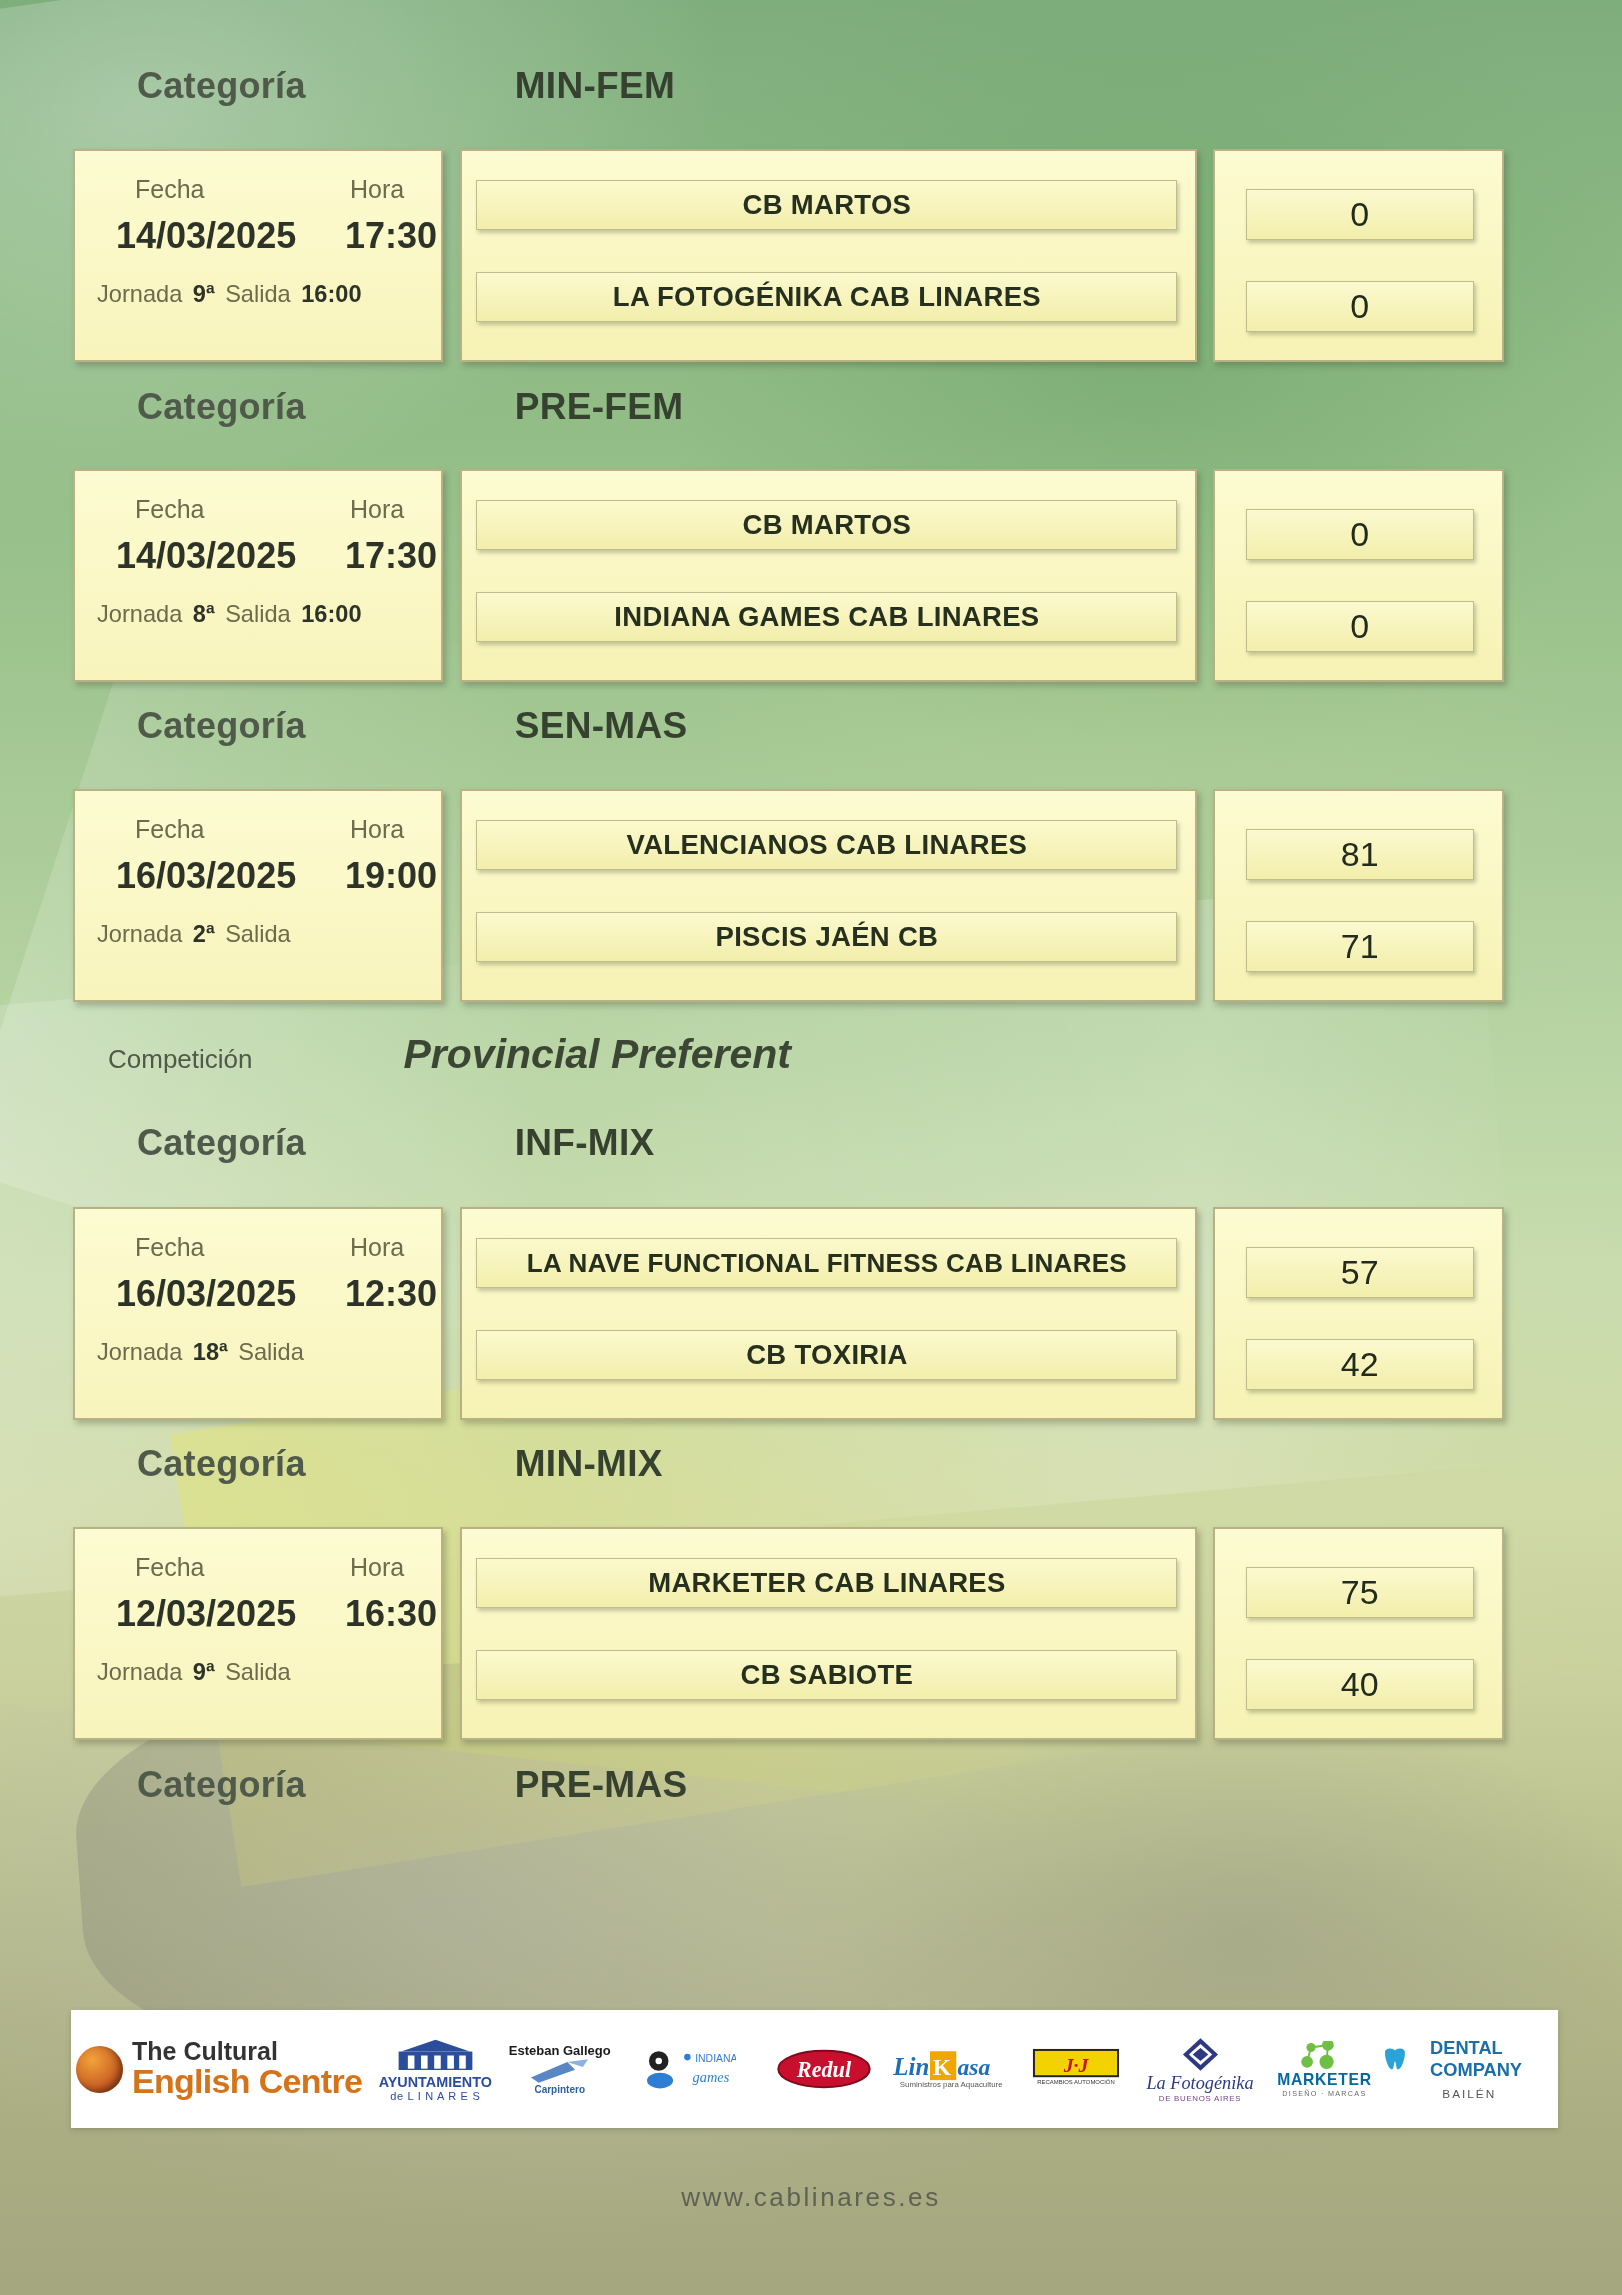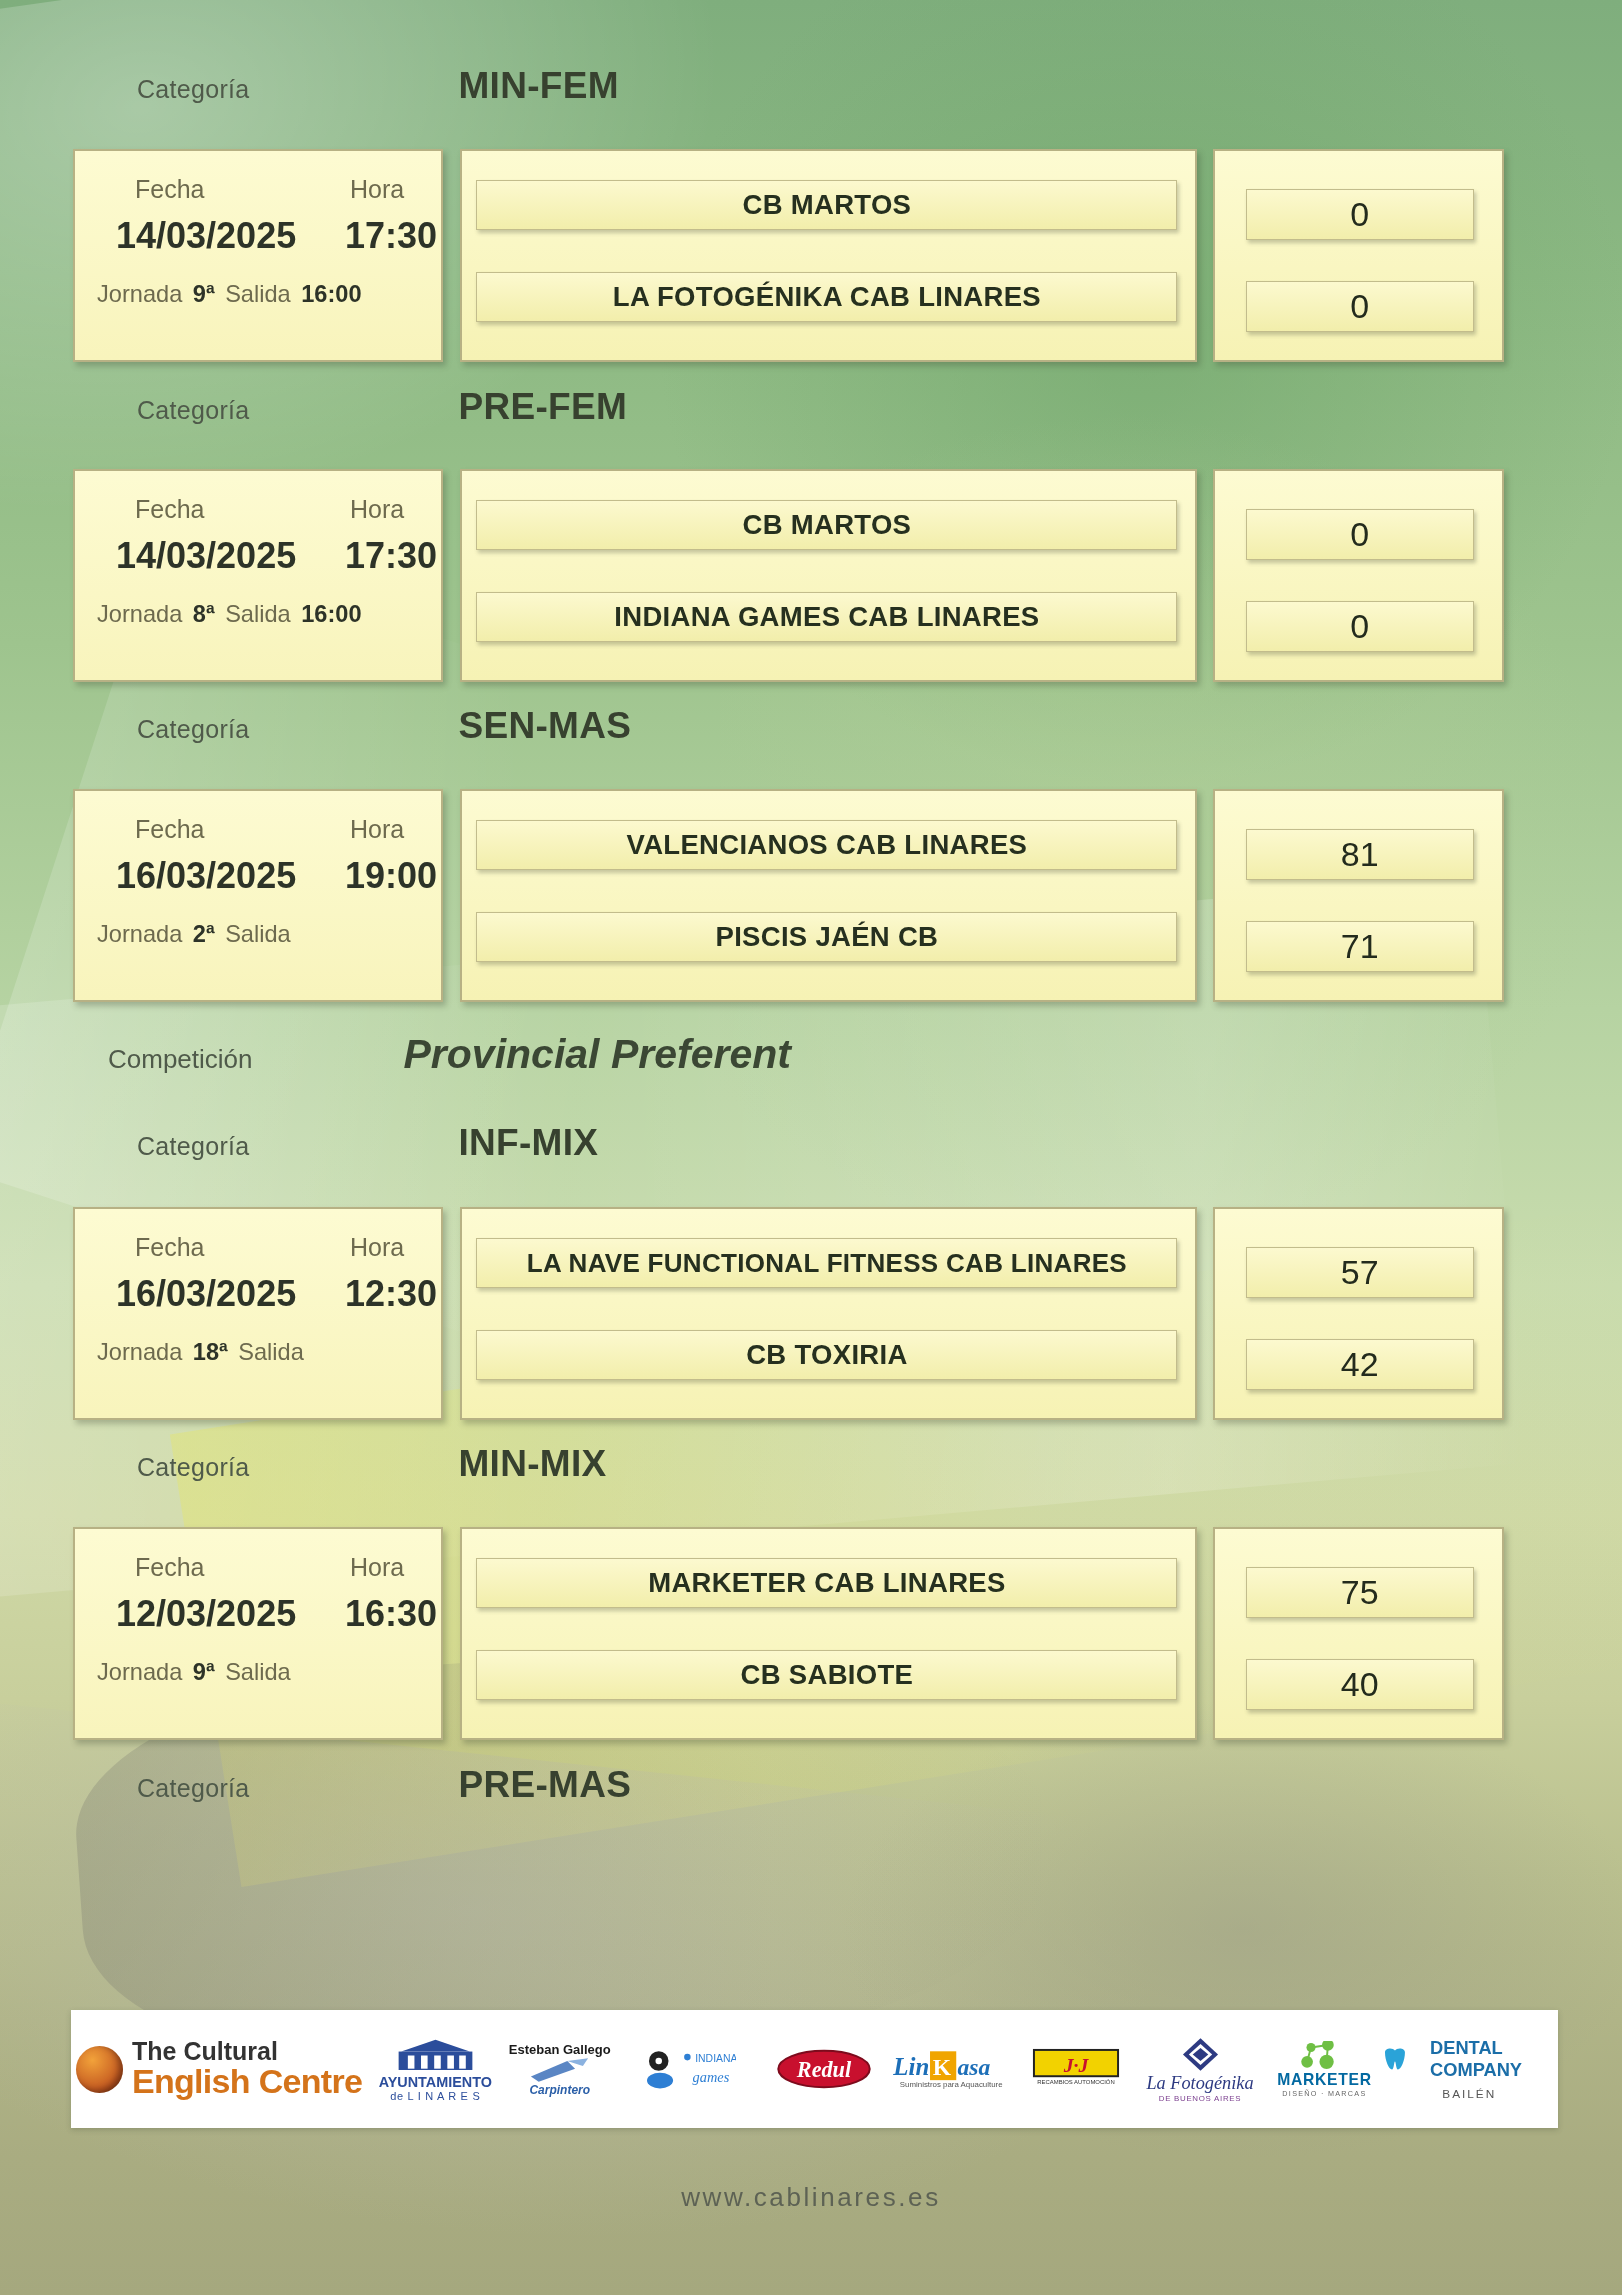--- a/index.html
+++ b/index.html
@@ -94,23 +94,23 @@
   }
 
   
   .head-row {
     position: absolute;
     display: flex;
     align-items: baseline;
   }
   .head-label {
     color: #4f5a4a;
-    font-size: 25px;
+    font-size: 36px;
     letter-spacing: 0.3px;
-    font-weight: 400;
+    font-weight: 700;
   }
   .head-value {
     color: #37412f;
     font-size: 37px;
     font-weight: bold;
     letter-spacing: 0.3px;
   }
   .comp-label {
     color: #4f5a4a;
     font-size: 26px;
@@ -489,21 +489,21 @@
       <div style="font-size:14.4px; color:#2b4d9b; font-weight:bold;">AYUNTAMIENTO</div>
       <div style="font-size:11px; color:#2b4d9b; letter-spacing:0.7px;">de  L I N A R E S</div>
     </div>
 
     <div class="sp-item" style="width:124px;">
       <div style="font-size:13px; color:#1a1a1a; font-weight:bold;">Esteban Gallego</div>
       <svg width="63" height="26" viewBox="0 0 96 40">
         <path d="M4 30 L60 6 L72 18 L16 38 Z" fill="#5a86c4"></path>
         <path d="M60 6 L92 2 L84 14 Z" fill="#8bb2e0"></path>
       </svg>
-      <div style="font-size:12px; color:#2b5fa8; font-weight:bold;font-style:italic;">Carpintero</div>
+      <div style="font-size:10px; color:#2b5fa8; font-weight:bold;">Carpintero</div>
     </div>
 
     <div class="sp-item" style="width:164px;">
       <svg width="92" height="43" viewBox="0 0 140 66">
         <circle cx="22" cy="20" r="15" fill="#222"></circle>
         <circle cx="22" cy="20" r="5" fill="#fff"></circle>
         <ellipse cx="24" cy="50" rx="20" ry="12" fill="#2e7fd4"></ellipse>
         <circle cx="66" cy="14" r="5" fill="#2e7fd4"></circle>
         <text x="78" y="22" font-size="16" fill="#2e7fd4" font-family="Liberation Sans">INDIANA</text>
         <text x="74" y="52" font-size="22" fill="#2e7fd4" font-family="Liberation Serif" font-style="italic">games</text>

